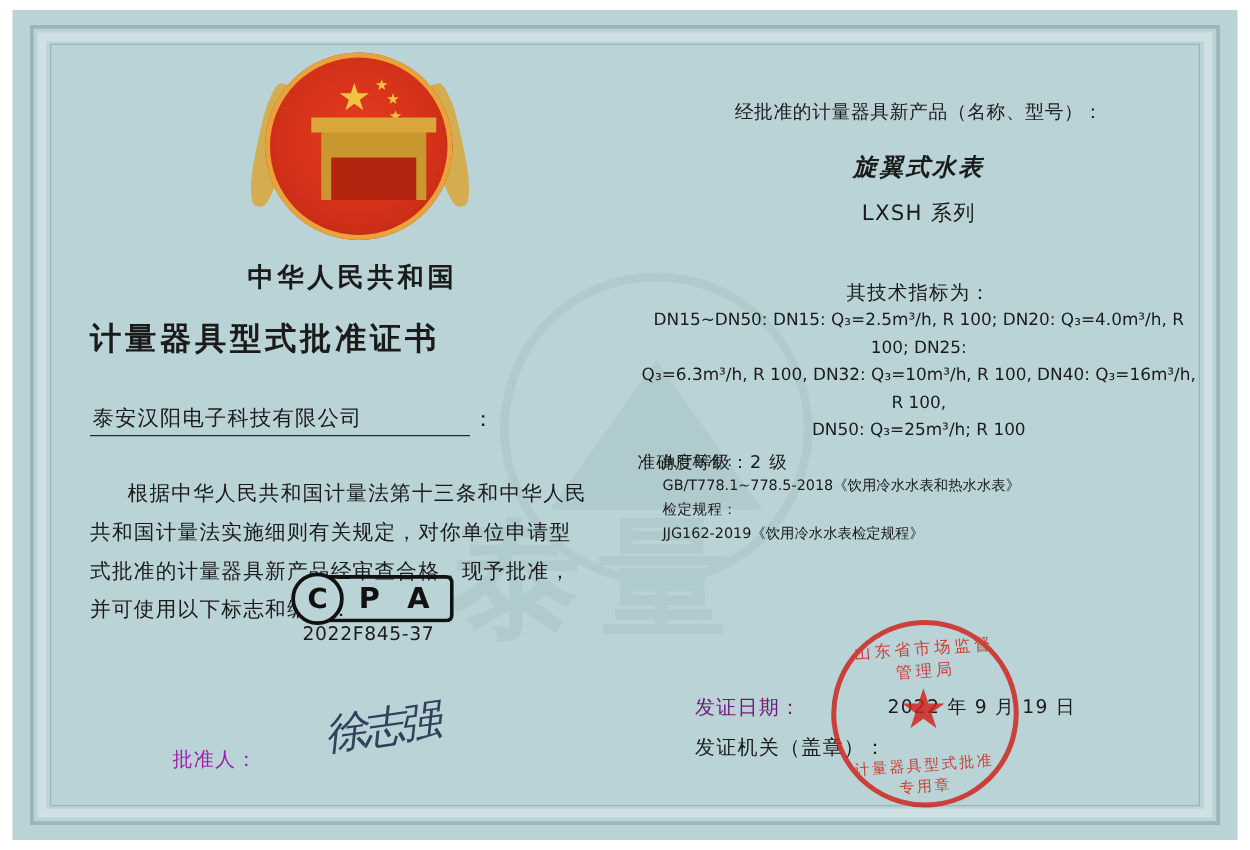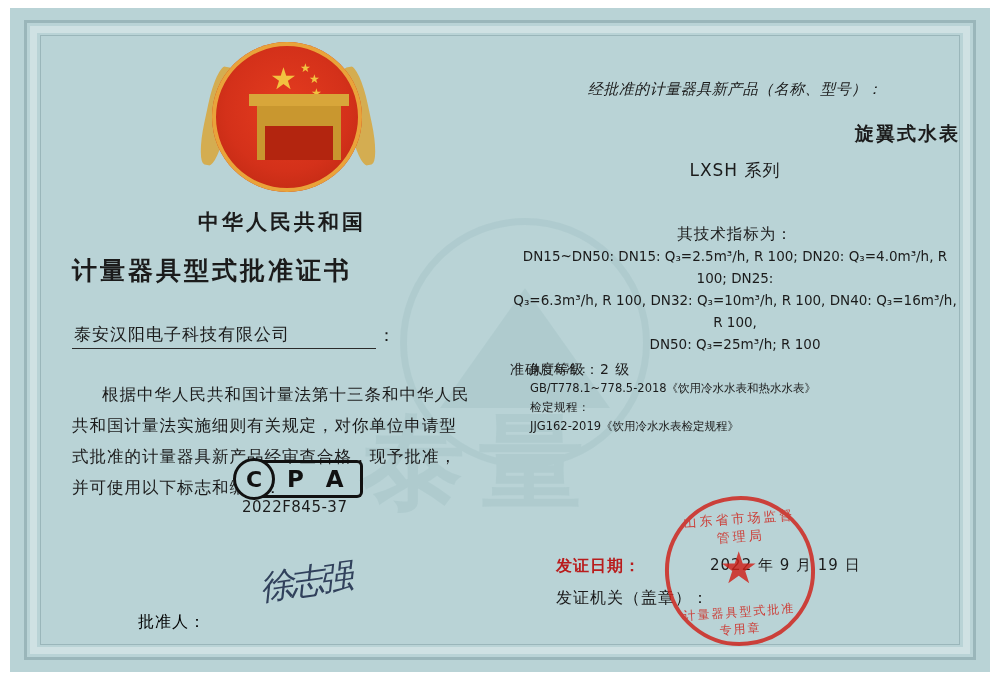--- a/index.html
+++ b/index.html
@@ -271,23 +271,23 @@
     left: 232px;
     top: 490px;
     font-size: 15px;
     color: #1b1b1b;
     letter-spacing: 0.5px;
   }
 
   .approver-row {
     position: absolute;
     left: 128px;
-    top: 604px;
+    top: 590px;
     font-size: 16px;
-    color: #000000;
+    color: #a21caf;
     letter-spacing: 1px;
   }
   .signature {
     position: absolute;
     left: 250px;
     top: 545px;
     width: 180px;
     height: 60px;
     font-family: "DejaVu Serif", "Liberation Serif", serif;
     font-size: 34px;
@@ -304,29 +304,29 @@
     position: absolute;
     left: 500px;
     top: 72px;
     width: 450px;
   }
   .r-head {
     font-size: 15px;
     color: #1b1b1b;
     letter-spacing: 0.5px;
     text-align: center;
-    font-style: italic;
   }
   .r-product {
     margin-top: 22px;
-    text-align: right;
+    text-align: center;
     font-size: 19px;
     font-weight: bold;
     color: #1b1b1b;
     letter-spacing: 2px;
+    font-style: italic;
   }
   .r-model {
     margin-top: 12px;
     text-align: center;
     font-size: 17px;
     color: #1b1b1b;
     letter-spacing: 1px;
   }
   .r-spec-title {
     margin-top: 42px;
@@ -361,23 +361,22 @@
     color: #1b1b1b;
   }
   .std-block .lbl { letter-spacing: 0.5px; }
 
   
   .issue-date-row {
     position: absolute;
     left: 546px;
     top: 548px;
     font-size: 16px;
-    color: #b91c1c;
-    letter-spacing: 1px;
-    font-weight: bold;
+    color: #701a75;
+    letter-spacing: 1px;
   }
   .issue-date-value {
     position: absolute;
     left: 700px;
     top: 548px;
     font-size: 15px;
     color: #1b1b1b;
     letter-spacing: 1px;
   }
   .issue-org-row {

